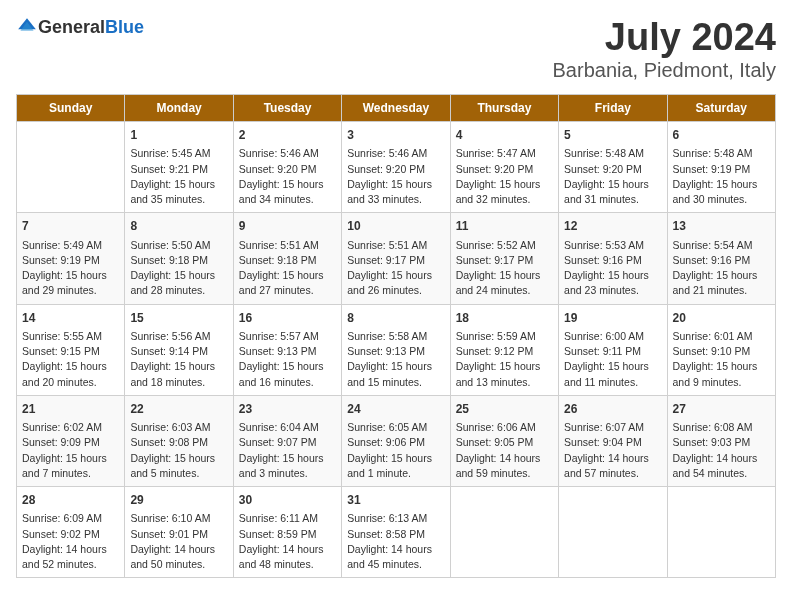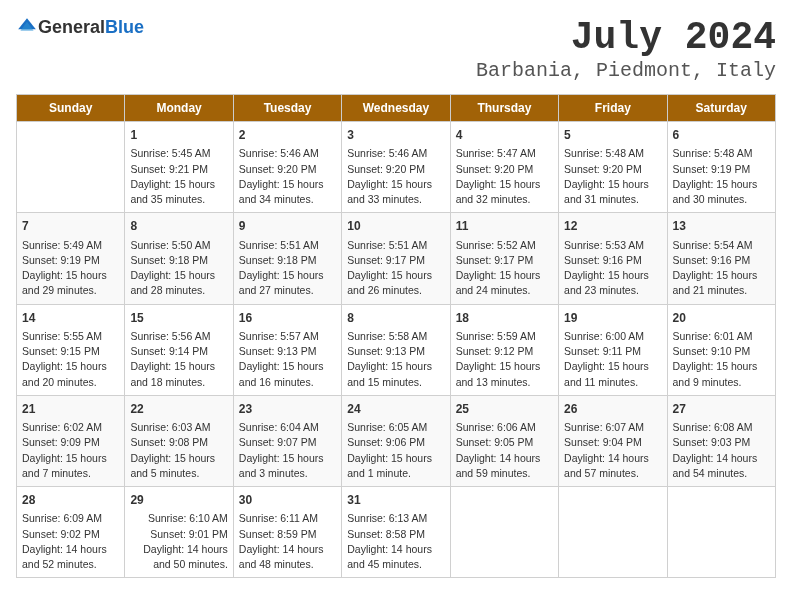--- a/index.html
+++ b/index.html
@@ -30,21 +30,20 @@
       font-size: 18px;
       font-weight: bold;
       color: #1a6fc4;
     }
     .logo-icon {
       width: 22px;
       height: 22px;
     }
     .title-block {
       text-align: right;
-      font-family: Liberation Mono, monospace;
     }
     .title-month {
       font-size: 38px;
       font-weight: bold;
       color: #333;
     }
     .title-location {
       font-size: 20px;
       color: #555;
     }
@@ -321,21 +320,21 @@
       <tr>
         <td>
           <div class="day-number">28</div>
           <div class="day-info" style="white-space: pre-line;">Sunrise: 6:09 AM
 Sunset: 9:02 PM
 Daylight: 14 hours
 and 52 minutes.</div>
         </td>
         <td>
           <div class="day-number">29</div>
-          <div class="day-info" style="white-space: pre-line; text-align: right;">Sunrise: 6:10 AM
+          <div class="day-info" style="white-space: pre-line;">Sunrise: 6:10 AM
 Sunset: 9:01 PM
 Daylight: 14 hours
 and 50 minutes.</div>
         </td>
         <td>
           <div class="day-number">30</div>
           <div class="day-info" style="white-space: pre-line;">Sunrise: 6:11 AM
 Sunset: 8:59 PM
 Daylight: 14 hours
 and 48 minutes.</div>

